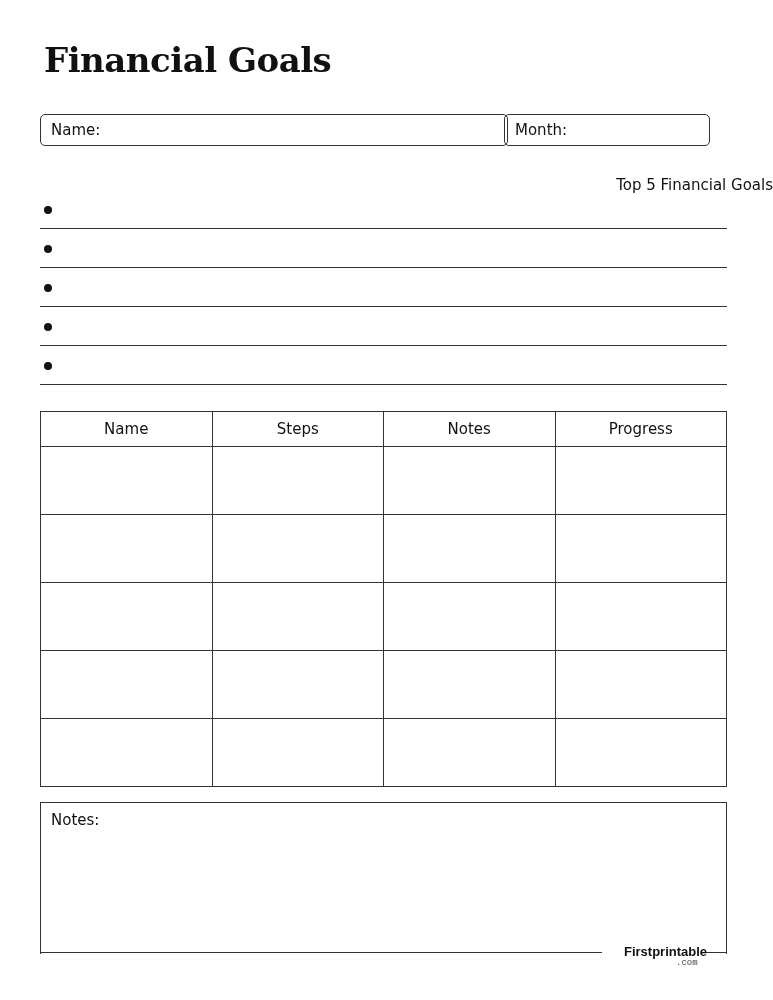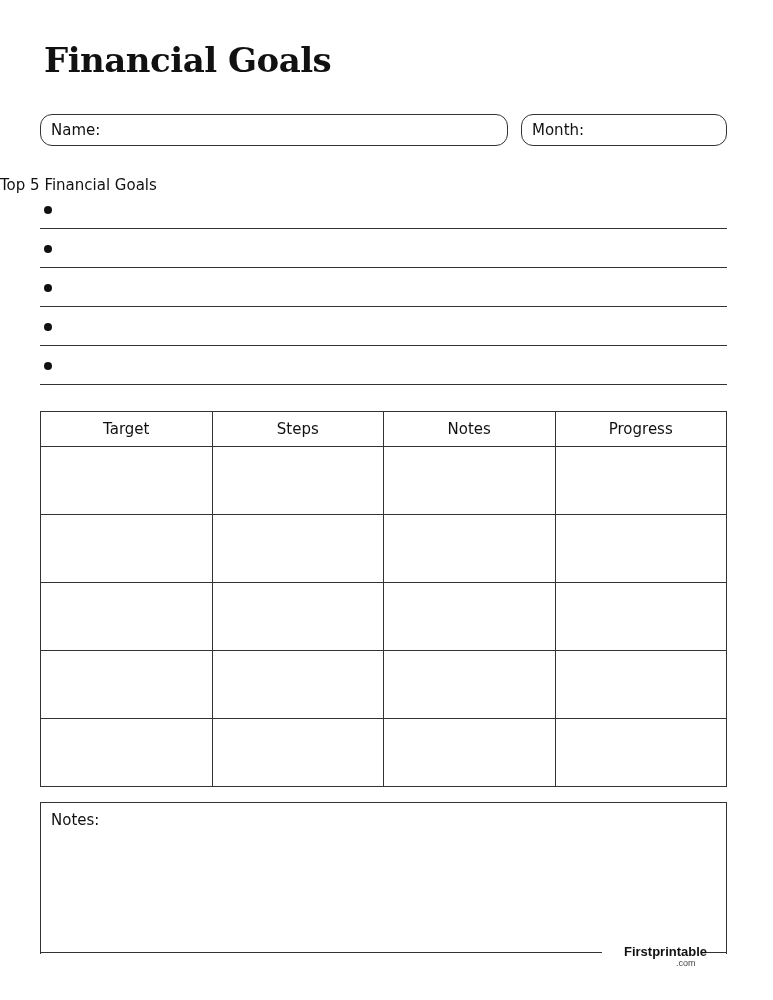--- a/index.html
+++ b/index.html
@@ -1,35 +1,35 @@
 <!DOCTYPE html>
 <html><head>
   <meta charset="utf-8">
   <style>
     html, body { margin:0; padding:0; background:#ffffff; }
     body { width:773px; height:1000px; position:relative; overflow:hidden; font-family:"DejaVu Sans", sans-serif; color:#111; }
     .title { position:absolute; left:44px; top:40px; font-family:"DejaVu Serif", serif; font-weight:bold; font-size:34px; letter-spacing:-0.5px; color:#111; }
-    .field { position:absolute; top:114px; height:32px; border:1px solid #333; border-radius:12px; box-sizing:border-box; }
+    .field { position:absolute; top:114px; height:32px; border:1px solid #333; border-radius:5px; box-sizing:border-box; }
     .field-label { position:absolute; left:10px; top:6px; font-size:15px; color:#111; }
     .name-field { left:40px; width:468px; }
-    .month-field { left:521px; width:206px;padding-left:22px; }
-    .goals-heading { position:absolute; left:0; width:773px; top:176px; text-align:left; font-size:15px; }
+    .month-field { left:504px; width:206px;padding-left:22px; }
+    .goals-heading { position:absolute; left:0; width:773px; top:176px; text-align:right; font-size:15px; }
     .goal-line { position:absolute; left:40px; width:687px; height:39px; border-bottom:1px solid #333; box-sizing:border-box; }
     .bullet { position:absolute; left:4px; top:-9px; width:8px; height:8px; border-radius:50%; background:#111; }
     .goal-line .bullet { top:auto; bottom:14px; }
     table.grid { position:absolute; left:40px; top:411px; width:687px; border-collapse:collapse; table-layout:fixed; }
     table.grid th, table.grid td { border:1px solid #333; }
     table.grid th { height:32px; font-weight:normal; font-size:15px; text-align:center; }
     table.grid td { height:65px; }
     .notes { position:absolute; left:40px; top:802px; width:687px; height:152px; border:1px solid #333; border-bottom:none; box-sizing:border-box; }
     .notes-bottom-left { position:absolute; left:40px; top:952px; width:562px; border-top:1px solid #333; }
     .notes-bottom-right { position:absolute; left:704px; top:952px; width:23px; border-top:1px solid #333; }
     .notes-label { position:absolute; left:10px; top:8px; font-size:15px; }
     .brand { position:absolute; left:624px; top:944px; font-family:"Liberation Sans", sans-serif; font-weight:bold; font-size:13px; color:#111; }
-    .brand-sub { position:absolute; left:676px; top:958px; font-family:Liberation Sans, sans-serif; font-size:9px; color:#444; }
+    .brand-sub { position:absolute; left:676px; top:958px; font-family:Liberation Mono, monospace; font-size:9px; color:#444; }
   </style>
 </head>
 <body>
 
 <div class="title">Financial Goals</div>
 
 <div class="field name-field">
   <span class="field-label">Name:</span>
 </div>
 <div class="field month-field">
@@ -50,21 +50,21 @@
 <div class="goal-line" style="top:307px">
     <span class="bullet"></span>
   </div>
 <div class="goal-line" style="top:346px">
     <span class="bullet"></span>
   </div>
 
 <table class="grid">
   <thead>
     <tr>
-      <th>Target</th>
+      <th>Name</th>
       <th>Steps</th>
       <th>Notes</th>
       <th>Progress</th>
     </tr>
   </thead>
   <tbody>
     <tr>
         <td></td>
         <td></td>
         <td></td>

